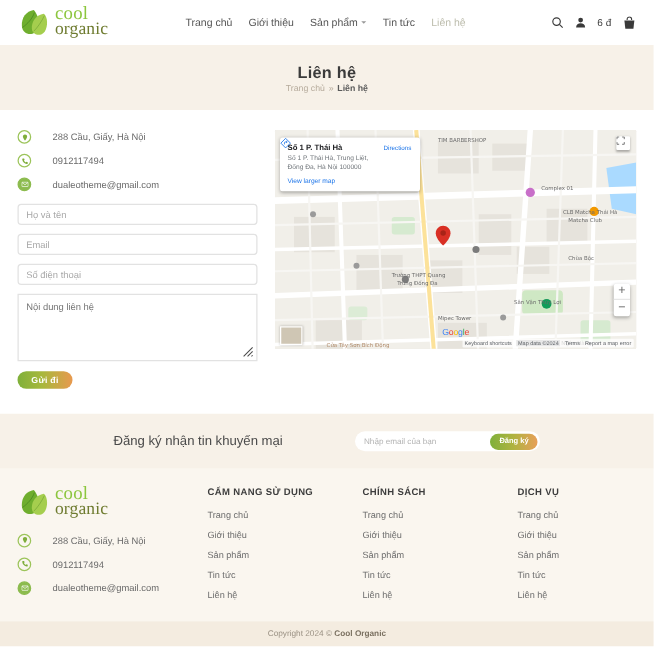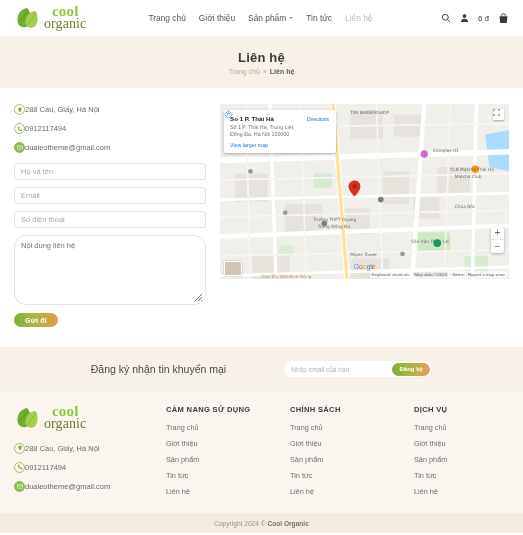--- a/index.html
+++ b/index.html
@@ -20,21 +20,21 @@
     align-items: center;
     padding: 0 14px;
     position: relative;
   }
   .logo { display: flex; align-items: center; gap: 4px; }
   .logo-leaf { width: 26px; height: 24px; flex: none; }
   .logo-words { line-height: 0.92; }
   .logo-cool {
     font-family: "Liberation Serif", serif;
     font-size: 15px; color: #8cc63e; letter-spacing: .2px;
-    font-weight: 700; display: block; text-align: center;
+    font-weight: 400; display: block;
   }
   .logo-org {
     font-family: "Liberation Serif", serif;
     font-size: 14px; color: #6e7b2f; letter-spacing: .1px;
     font-weight: 400; display: block; margin-top: -1px;
   }
 
   .nav {
     display: flex; align-items: center; gap: 13px;
     margin-left: 62px;
@@ -74,43 +74,43 @@
   .breadcrumb .crumb-current { color: #5a5a5a; font-weight: bold; }
 
   
   .contact-wrap {
     display: flex; padding: 16px 14px 0 14px; gap: 14px;
     background: #fff;
   }
   .contact-left { width: 192px; flex: none; }
 
   .info-line {
-    display: flex; align-items: center; gap: 0; margin-bottom: 8px;
+    display: flex; align-items: center; gap: 17px; margin-bottom: 8px;
   }
   .info-ico {
     width: 11px; height: 11px; border-radius: 50%;
     border: 1px solid #9cc45a; color: #7fae3c;
     display: flex; align-items: center; justify-content: center;
     flex: none;
   }
   .info-ico.filled { background: #8cbb4e; border-color: #8cbb4e; color: #fff; }
   .info-text { font-size: 7.5px; color: #6a6a6a; }
 
   .form { margin-top: 10px; }
   .field {
     width: 100%; height: 17px; border: 1px solid #e2e2e2;
     border-radius: 3px; margin-bottom: 7px;
     font-size: 7.5px; color: #9a9a9a;
     padding: 0 6px; font-family: "Liberation Sans", sans-serif;
     background: #fff; outline: none;
   }
   .field::placeholder { color: #a8a8a8; }
   .textarea {
-    width: 100%; height: 70px; border: 1px solid #e2e2e2;
-    border-radius: 12px; font-size: 7.5px; color: #9a9a9a;
+    width: 100%; height: 54px; border: 1px solid #e2e2e2;
+    border-radius: 0; font-size: 7.5px; color: #9a9a9a;
     padding: 5px 6px; resize: none; font-family: "Liberation Sans", sans-serif;
     background: #fff; outline: none; display: block;
   }
   .ta-wrap { position: relative; }
   .resize-grip {
     position: absolute; right: 3px; bottom: 3px;
     width: 9px; height: 9px; pointer-events: none;
   }
   .btn-send {
     margin-top: 8px;

